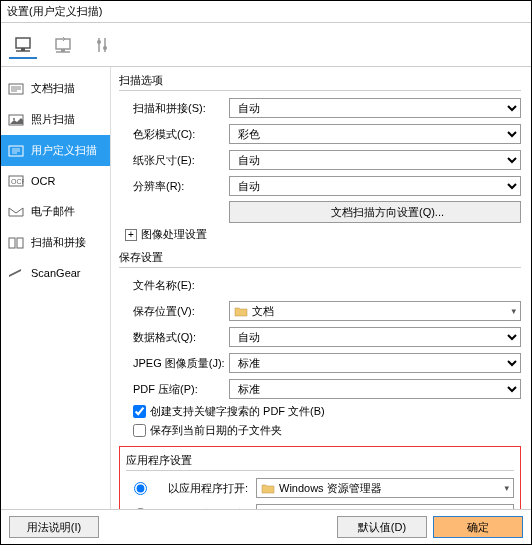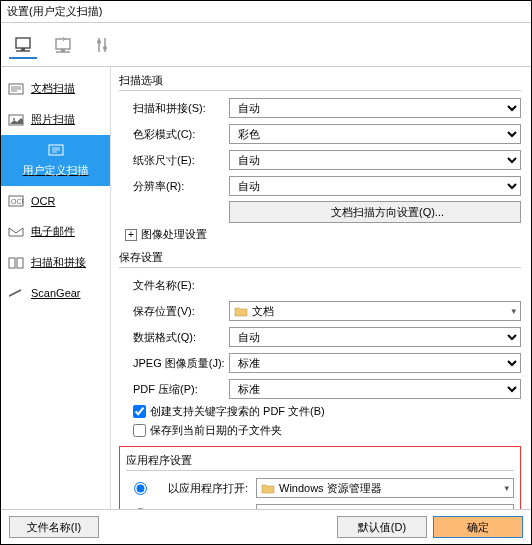--- a/index.html
+++ b/index.html
@@ -3,23 +3,23 @@
 <meta charset="utf-8">
 <style>
 * { box-sizing: border-box; margin: 0; padding: 0; }
 body { font-family: "Microsoft YaHei", "SimSun", sans-serif; font-size: 11px; background: #fff; color: #000; }
 .window { width: 532px; height: 545px; border: 1px solid #000; background: #fff; display: flex; flex-direction: column; }
 .titlebar { height: 22px; padding: 3px 6px; border-bottom: 1px solid #ccc; font-size: 11px; display: flex; align-items: center; }
 .toolbar { height: 44px; border-bottom: 1px solid #ccc; display: flex; align-items: center; padding: 0 8px; gap: 12px; }
 .toolbar .ticon { width: 28px; height: 28px; display: flex; align-items: center; justify-content: center; cursor: pointer; }
 .toolbar .ticon.active { border-bottom: 2px solid #2a7ecb; }
 .body { flex: 1; display: flex; overflow: hidden; }
-.sidebar { width: 110px; border-right: 1px solid #ddd; padding-top: 6px; text-decoration: underline; }
+.sidebar { width: 110px; border-right: 1px solid #ddd; padding-top: 6px; }
 .sitem { display: flex; align-items: center; gap: 6px; padding: 8px 6px; cursor: pointer; font-size: 11px; }
-.sitem.active { background: #2a9cf0; color: #fff; flex-direction: column; }
+.sitem.active { background: #2a9cf0; color: #fff; }
 .sicon { width: 18px; height: 14px; display: flex; align-items: center; justify-content: center; flex-shrink: 0; }
 .main { flex: 1; padding: 6px 10px 6px 8px; overflow-y: auto; }
 .group { margin-bottom: 8px; }
 .gtitle { border-bottom: 1px solid #ccc; padding-bottom: 2px; margin-bottom: 6px; font-size: 11px; }
 .row { display: flex; align-items: center; margin-bottom: 4px; min-height: 22px; }
 .row .lbl { width: 110px; padding-left: 14px; font-size: 11px; }
 .row .ctrl { flex: 1; border-radius: 6px; }
 select, input[type=text] { width: 100%; height: 20px; font-size: 11px; border: 1px solid #999; background: #fff; padding: 0 4px; }
 .widebtn { height: 22px; border: 1px solid #999; background: #efefef; font-size: 11px; text-align: center; display: flex; align-items: center; justify-content: center; cursor: pointer; padding-left: 25px; }
 .expand { display: flex; align-items: center; gap: 4px; padding-left: 6px; font-size: 11px; }
@@ -248,21 +248,21 @@
             </div>
       </div>
 
     </div>
 
   </div>
 </div>
 
 <div class="footer">
   <div class="fbtn">
-        <span>文件名称(I)</span>
+        <span>用法说明(I)</span>
       </div>
   <div class="sp"></div>
   <div class="fbtn">
         <span>默认值(D)</span>
       </div>
   <div class="fbtn primary">
         <span>确定</span>
       </div>
 </div>
 

